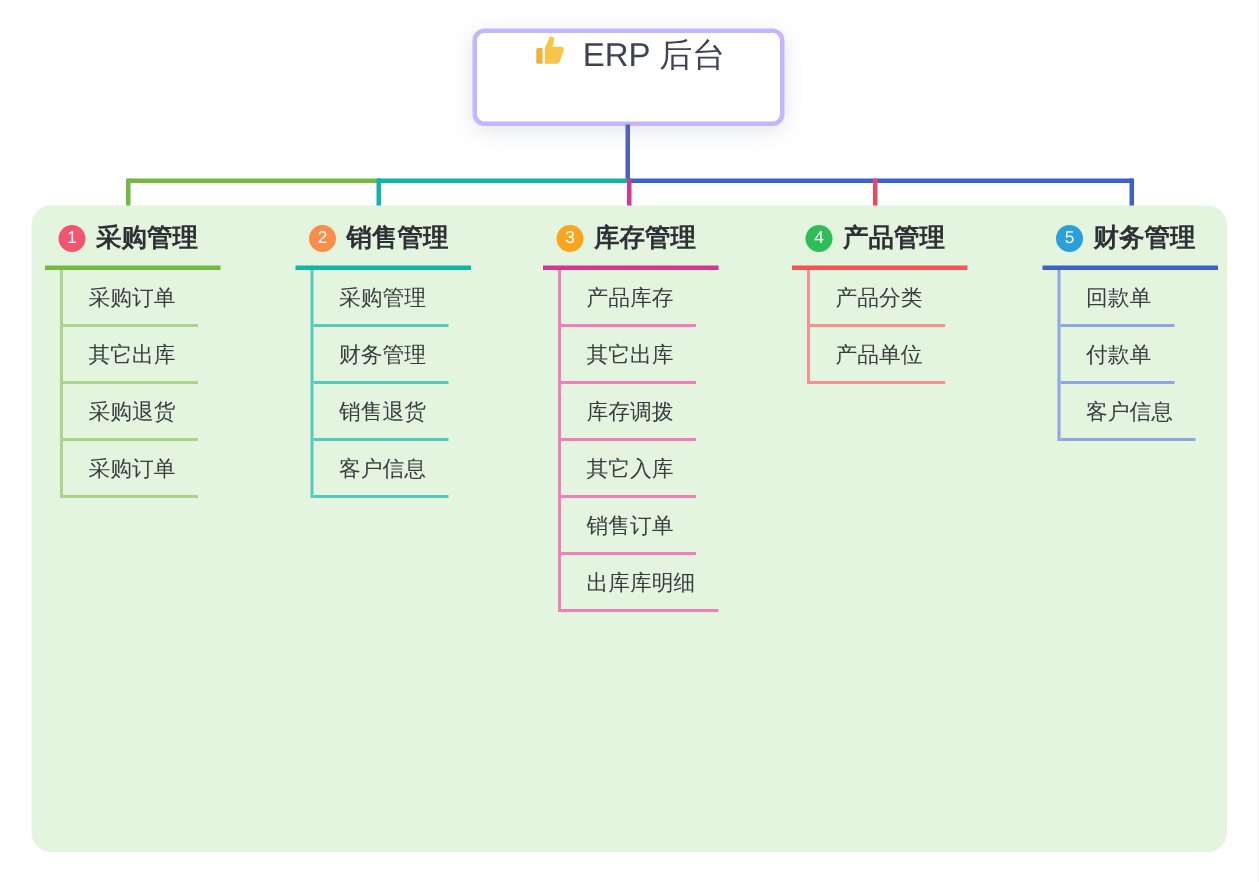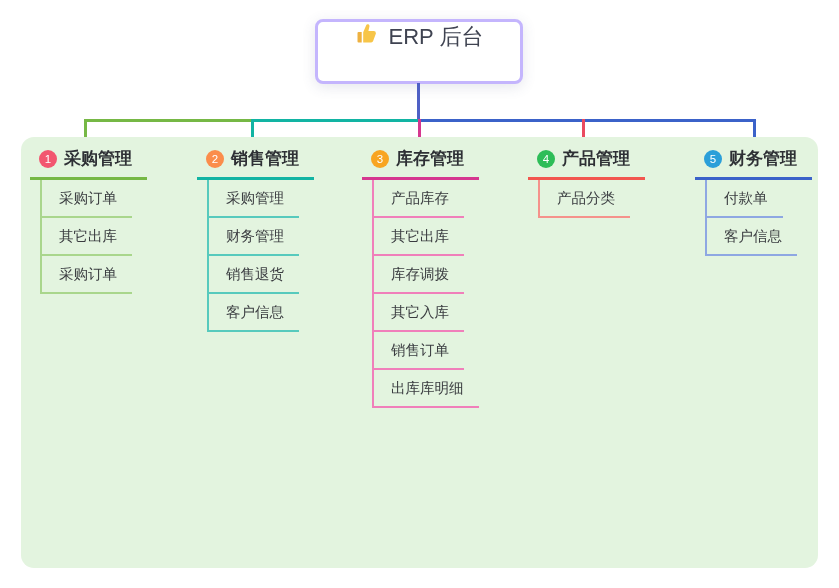--- a/index.html
+++ b/index.html
@@ -94,20 +94,23 @@
     <span>采购管理</span>
   </div>
   <div class="children">
     <div class="child">
         <span>采购订单</span>
       </div>
     <div class="child">
         <span>其它出库</span>
       </div>
     <div class="child">
+        <span>采购退货</span>
+      </div>
+    <div class="child">
         <span>采购订单</span>
       </div>
   </div>
 </div>
 
 <div class="branch b2">
   <div class="branch-header">
     <span class="badge">2</span>
     <span>销售管理</span>
   </div>
@@ -156,29 +159,35 @@
 
 <div class="branch b4">
   <div class="branch-header">
     <span class="badge">4</span>
     <span>产品管理</span>
   </div>
   <div class="children">
     <div class="child">
         <span>产品分类</span>
       </div>
+    <div class="child">
+        <span>产品单位</span>
+      </div>
   </div>
 </div>
 
 <div class="branch b5">
   <div class="branch-header">
     <span class="badge">5</span>
     <span>财务管理</span>
   </div>
   <div class="children">
     <div class="child">
+        <span>回款单</span>
+      </div>
+    <div class="child">
         <span>付款单</span>
       </div>
     <div class="child">
         <span>客户信息</span>
       </div>
   </div>
 </div>
 
 </body></html>

